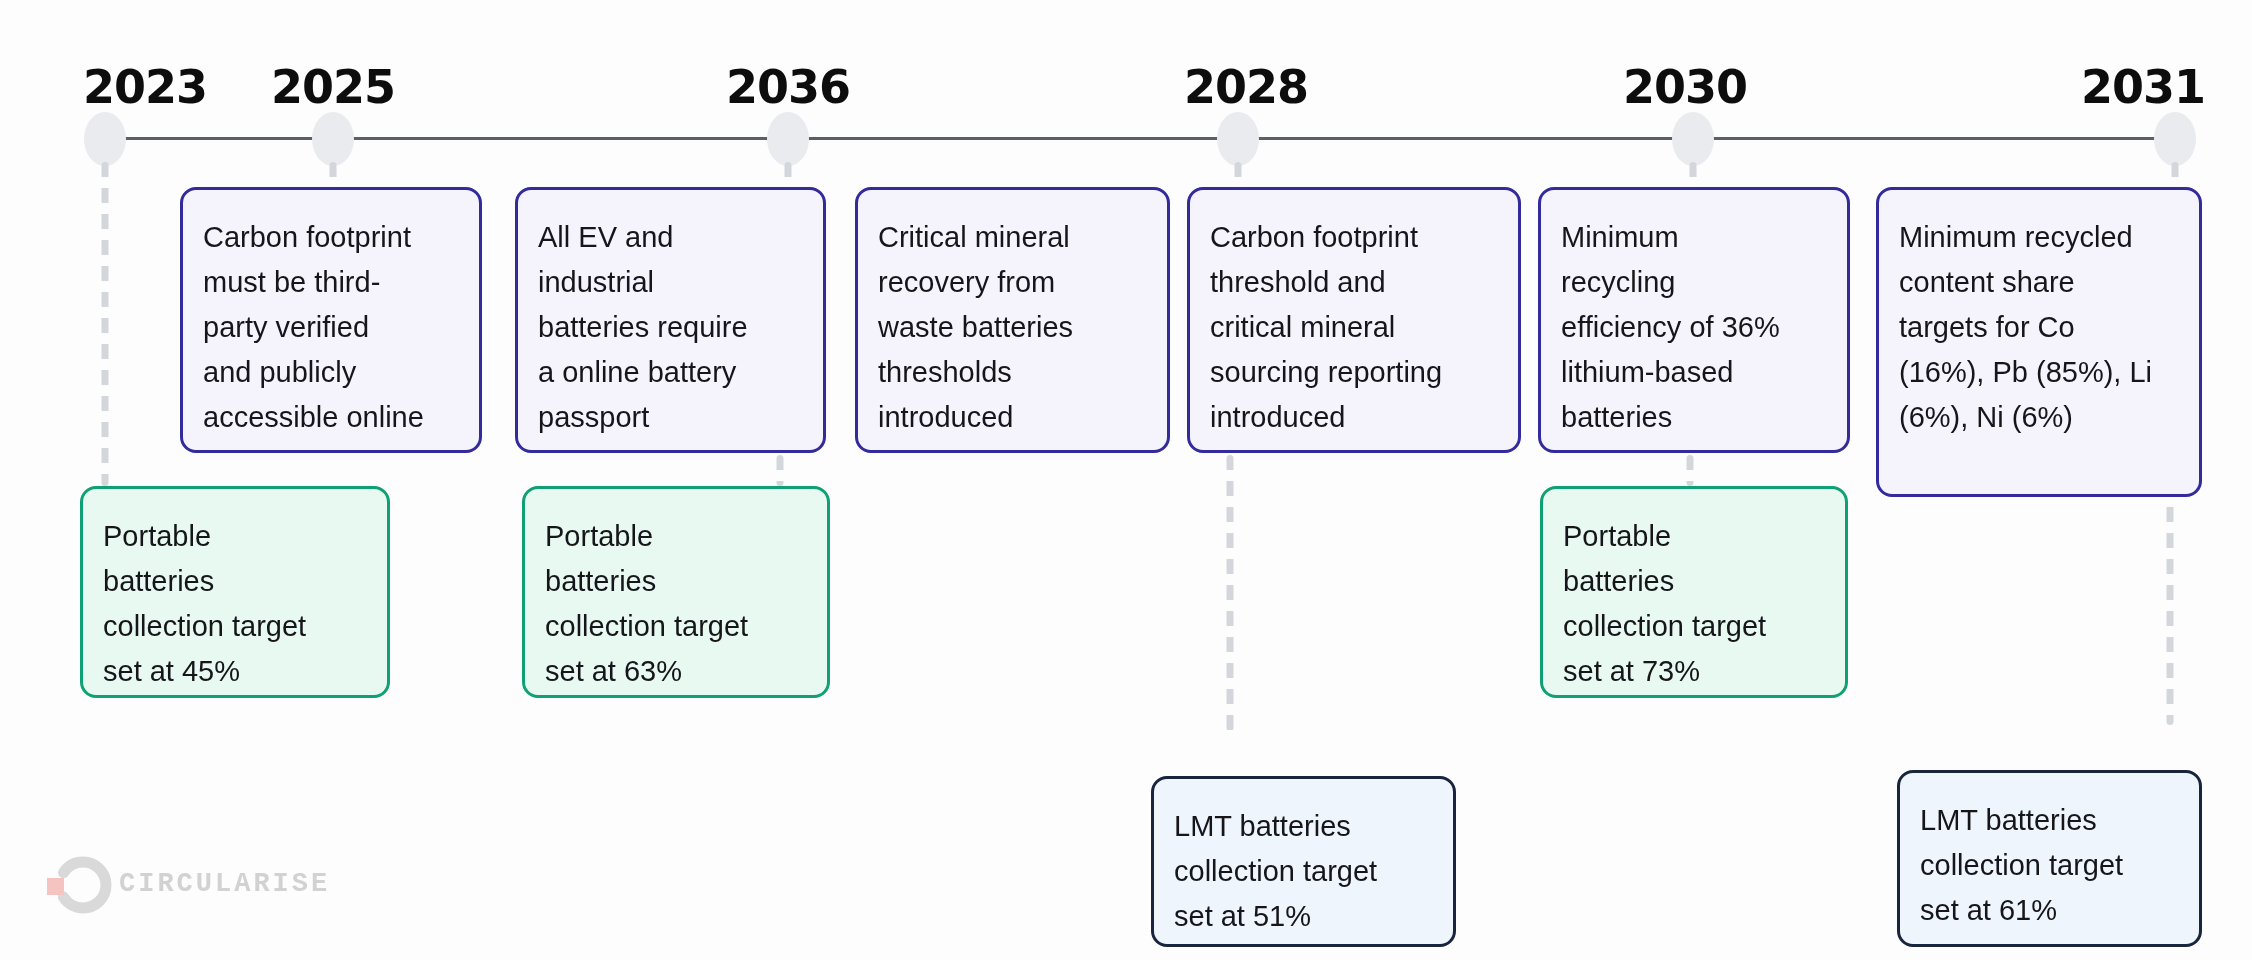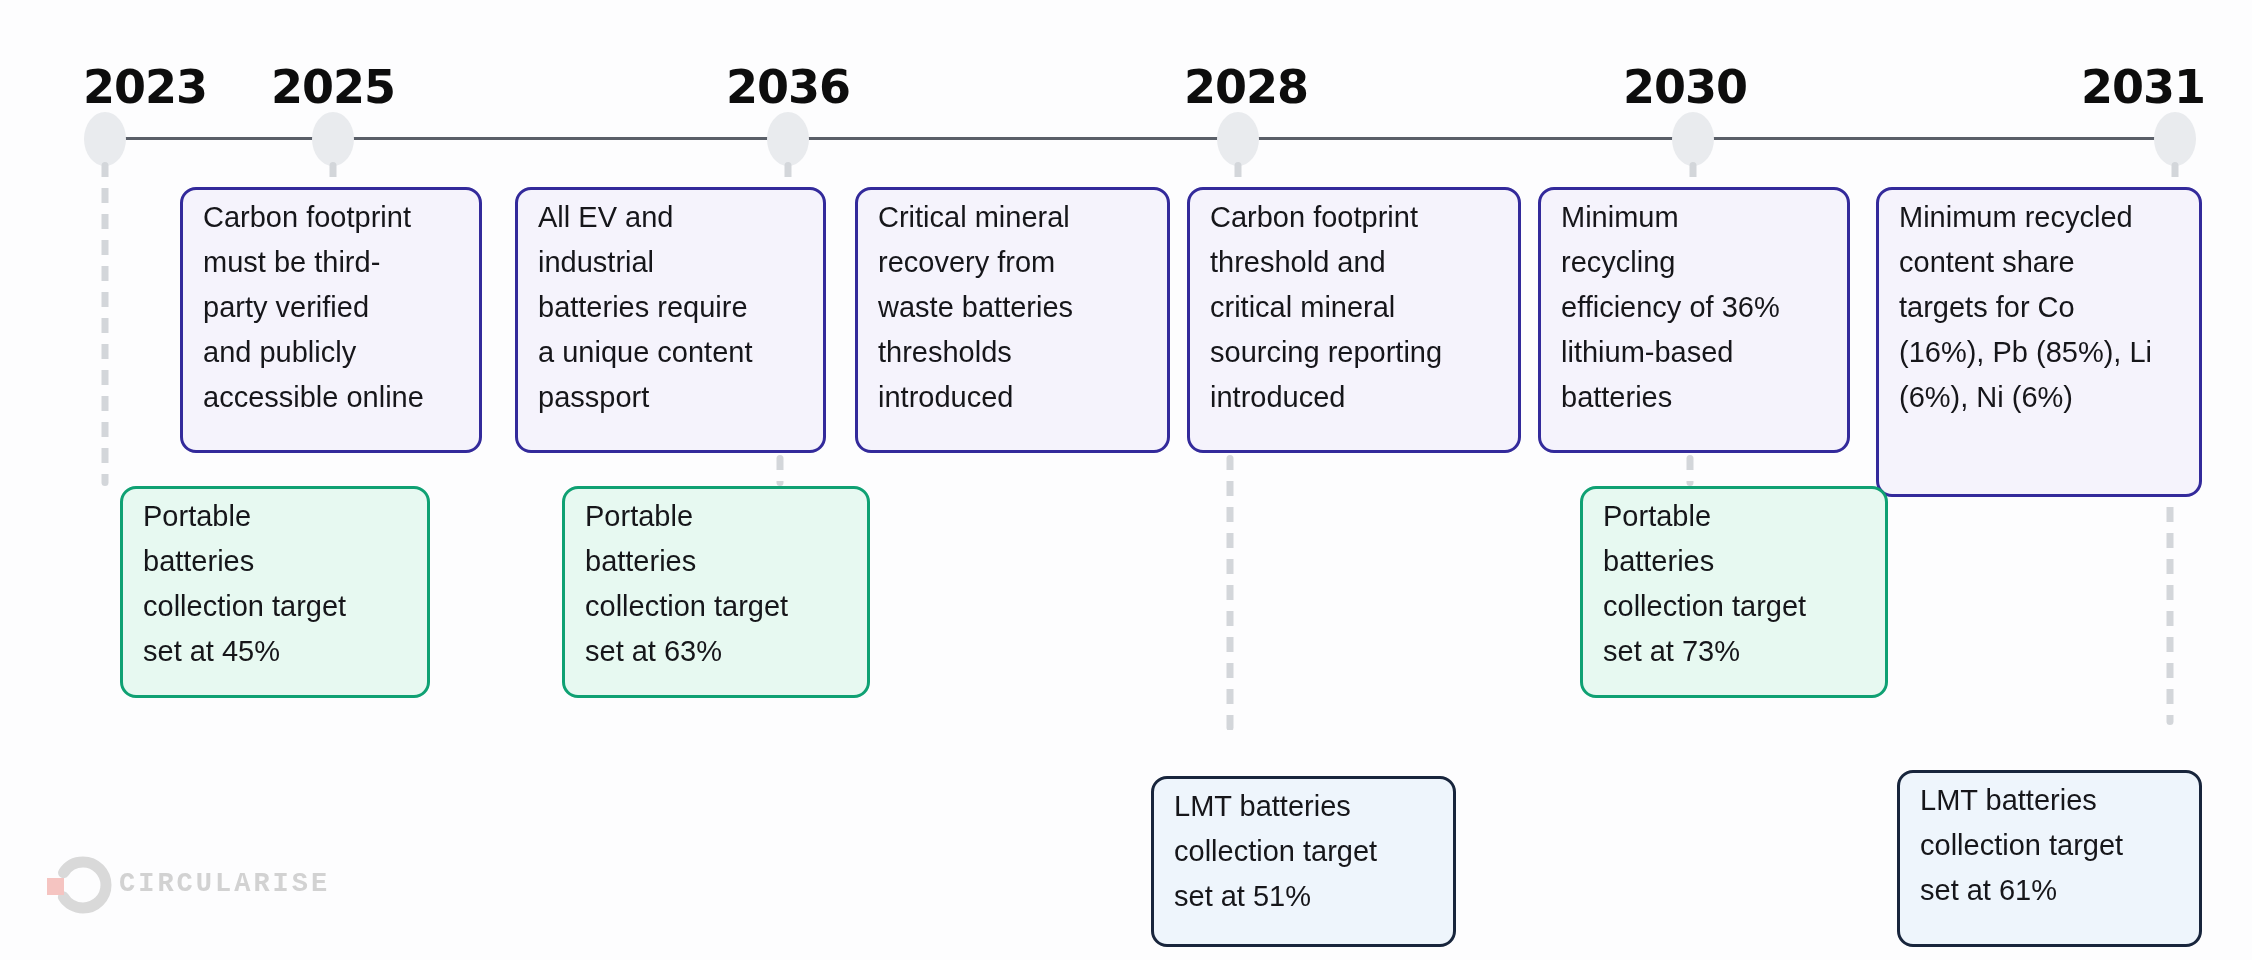--- a/index.html
+++ b/index.html
@@ -66,28 +66,28 @@
       var(--connector-dash) 0 15px,
       transparent 15px 26px
     );
     border-radius:4px;
   }
 
   .card{
     position:absolute;
     border-radius:16px;
     border:3px solid;
-    padding:5px 20px;
+    padding:25px 20px;
     font-size:29px;
     line-height:45px;
     color:var(--card-text);
     white-space:pre-line;
   }
   .card--regulation{background:var(--regulation-card-bg);border-color:var(--regulation-card-border);}
-  .card--portable{background:var(--portable-card-bg);border-color:var(--portable-card-border);margin-left:40px;}
+  .card--portable{background:var(--portable-card-bg);border-color:var(--portable-card-border);}
   .card--lmt{background:var(--lmt-card-bg);border-color:var(--lmt-card-border);margin-top:45px;}
 
   .logo{
     position:absolute;
     left:44px;top:852px;
     width:300px;height:64px;font-family:Liberation Mono, monospace;
   }
   .logo-ring{position:absolute;left:10px;top:4px;}
   .logo-square{
     position:absolute;
@@ -138,21 +138,21 @@
   <div class="connector" style="left:2170px;top:455px;height:270px"></div>
 
   <div class="card card--regulation" style="left:180px;top:187px;width:302px;height:266px">Carbon footprint
 must be third-
 party verified
 and publicly
 accessible online</div>
   <div class="card card--regulation" style="left:515px;top:187px;width:311px;height:266px">All EV and
 industrial
 batteries require
-a unique content
+a online battery
 passport</div>
   <div class="card card--regulation" style="left:855px;top:187px;width:315px;height:266px">Critical mineral
 recovery from
 waste batteries
 thresholds
 introduced</div>
   <div class="card card--regulation" style="left:1187px;top:187px;width:334px;height:266px">Carbon footprint
 threshold and
 critical mineral
 sourcing reporting

